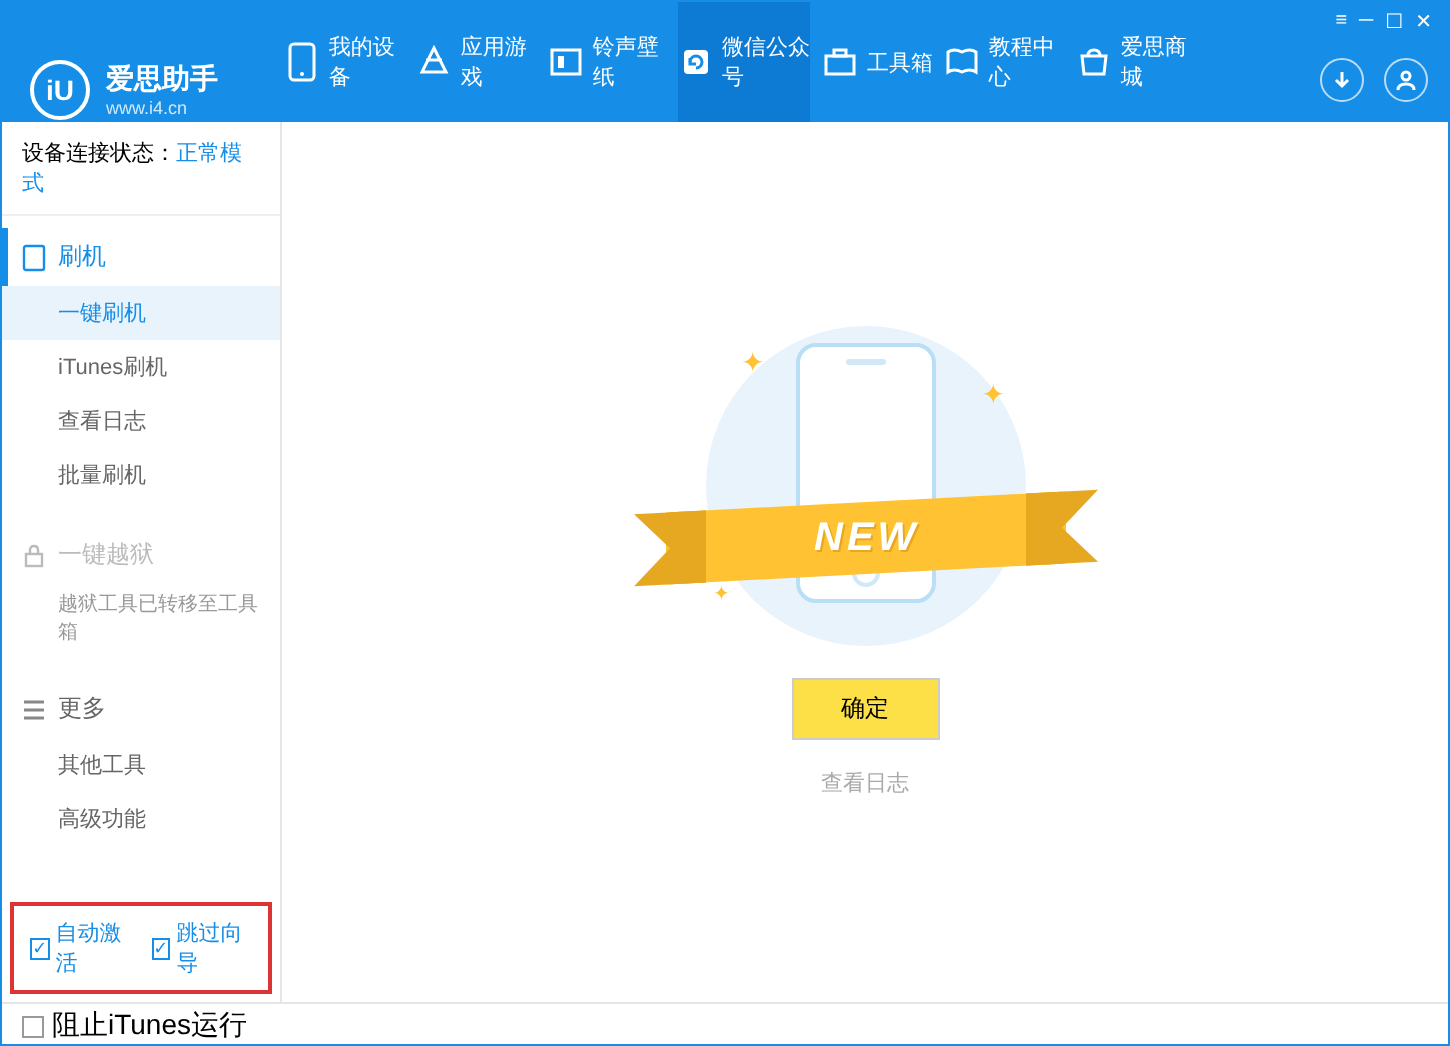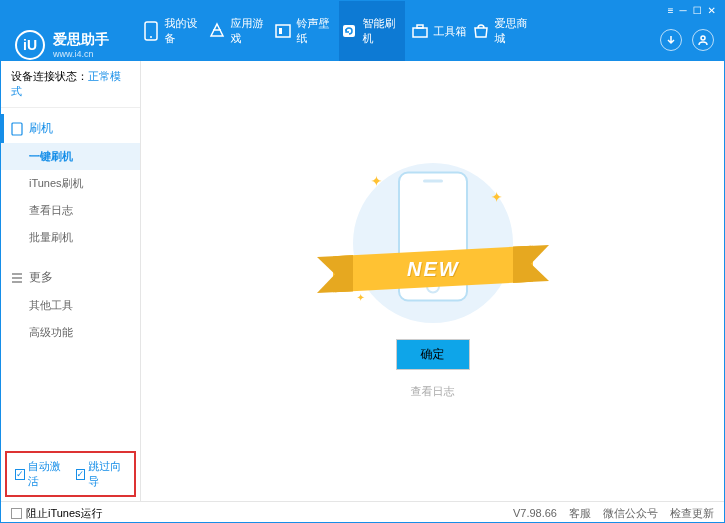--- a/index.html
+++ b/index.html
@@ -19,41 +19,41 @@
 .circ-btn { width: 22px; height: 22px; border: 1.5px solid rgba(255,255,255,0.7); border-radius: 50%; display: flex; align-items: center; justify-content: center; cursor: pointer; }
 .body { display: flex; height: 440px; }
 .sidebar { width: 140px; border-right: 1px solid #e5e5e5; display: flex; flex-direction: column; overflow: hidden; }
 .conn-status { padding: 8px 10px; font-size: 11px; border-bottom: 1px solid #eee; }
 .conn-status .v { color: #168ee8; }
 .side-section { padding: 6px 0; }
 .side-head { display: flex; align-items: center; padding: 6px 10px; color: #666; gap: 6px; cursor: pointer; }
 .side-head.active { border-left: 3px solid #168ee8; color: #168ee8; padding-left: 7px; }
 .side-head.locked { color: #bbb; }
 .side-sub { padding: 6px 10px 6px 28px; color: #666; cursor: pointer; font-size: 11px; }
-.side-sub.active { background: #e8f3fc; color: #168ee8; font-weight: bold; }
+.side-sub.active { background: #e8f3fc; color: #168ee8; }
 .side-note { padding: 4px 10px 4px 28px; color: #999; font-size: 10px; line-height: 1.4; }
 .checks { border: 2px solid #d33; padding: 6px 8px; margin: 4px; display: flex; gap: 10px; font-size: 11px; }
 .chk { display: flex; align-items: center; gap: 3px; color: #168ee8; cursor: pointer; }
 .chkbox { width: 11px; height: 11px; border: 1px solid #168ee8; display: inline-flex; align-items: center; justify-content: center; font-size: 9px; color: #168ee8; }
 .main { flex: 1; position: relative; display: flex; flex-direction: column; align-items: center; justify-content: center; }
 .illus { width: 160px; height: 160px; position: relative; }
 .illus-circle { width: 160px; height: 160px; border-radius: 50%; background: #e8f3fc; position: absolute; }
 .phone { position: absolute; left: 50%; top: 50%; transform: translate(-50%,-55%); width: 70px; height: 130px; background: #fff; border: 2px solid #b8dff5; border-radius: 10px; }
 .phone::before { content:''; position:absolute; top:6px; left:50%; transform:translateX(-50%); width:20px; height:3px; background:#d0e8f7; border-radius:2px; }
 .phone::after { content:''; position:absolute; bottom:6px; left:50%; transform:translateX(-50%); width:10px; height:10px; border:2px solid #d0e8f7; border-radius:50%; }
 .ribbon { position: absolute; left: -20px; right: -20px; top: 88px; height: 36px; background: #ffc233; transform: skewY(-3deg); display: flex; align-items: center; justify-content: center; }
 .ribbon span { font-weight: 900; font-size: 20px; color: #fff; letter-spacing: 2px; font-style: italic; transform: skewY(3deg); text-shadow: 1px 1px 0 #e6a820; }
 .ribbon::before, .ribbon::after { content:''; position:absolute; width:0; height:0; border:18px solid #e6a820; }
 .ribbon::before { left:-16px; border-left-color:transparent; }
 .ribbon::after { right:-16px; border-right-color:transparent; }
 .sparkle { position:absolute; color:#ffc233; font-size:14px; }
 .msg { margin-top: 20px; font-size: 15px; color: #333; }
-.ok-btn { margin-top: 16px; padding: 6px 24px; border: 1px solid #ccc; background: #0ea5e9; cursor: pointer; font-size: 12px; }
+.ok-btn { margin-top: 16px; padding: 6px 24px; border: 1px solid #ccc; background: #fde047; cursor: pointer; font-size: 12px; }
 .log-link { margin-top: 14px; color: #aaa; font-size: 11px; cursor: pointer; font-family: Liberation Serif, serif; }
-.footer { height: 23px; border-top: 1px solid #e5e5e5; display: flex; align-items: center; padding: 0 10px; font-size: 11px; justify-content: space-between; }
+.footer { height: 23px; border-top: 1px solid #e5e5e5; display: flex; align-items: center; padding: 0 10px; font-size: 14px; justify-content: space-between; }
 .footer-left { display: flex; align-items: center; gap: 4px; }
 .footer-right { display: flex; align-items: center; gap: 12px; color: #666; }
 .sq { width:11px; height:11px; border:1px solid #999; display:inline-block; }
 </style>
 </head>
 <body>
 
 <div class="header">
   <div class="logo-area">
     <div class="logo-circle">iU</div>
@@ -90,30 +90,38 @@
         <span>铃声壁纸</span>
       </div>
     <div class="nav-item active">
         <div class="nav-icon">
           <svg width="18" height="18" viewBox="0 0 18 18">
             <rect x="3" y="3" width="12" height="12" rx="2" fill="#fff"></rect>
             <path d="M6 9 A3 3 0 1 1 9 12" fill="none" stroke="#168ee8" stroke-width="1.5"></path>
             <path d="M6 7 L6 10 L9 10" fill="none" stroke="#168ee8" stroke-width="1.5"></path>
           </svg>
         </div>
-        <span>智能刷机</span>
+        <span>微信公众号</span>
       </div>
     <div class="nav-item">
         <div class="nav-icon">
           <svg width="18" height="16" viewBox="0 0 18 16">
             <rect x="2" y="5" width="14" height="9" fill="none" stroke="#fff" stroke-width="1.5"></rect>
             <rect x="6" y="2" width="6" height="3" fill="none" stroke="#fff" stroke-width="1.5"></rect>
           </svg>
         </div>
         <span>工具箱</span>
+      </div>
+    <div class="nav-item">
+        <div class="nav-icon">
+          <svg width="18" height="16" viewBox="0 0 18 16">
+            <path d="M2 3 Q5 1 9 3 Q13 1 16 3 L16 13 Q13 11 9 13 Q5 11 2 13 Z" fill="none" stroke="#fff" stroke-width="1.5"></path>
+          </svg>
+        </div>
+        <span>教程中心</span>
       </div>
     <div class="nav-item">
         <div class="nav-icon">
           <svg width="18" height="16" viewBox="0 0 18 16">
             <path d="M3 5 L15 5 L14 14 L4 14 Z M6 5 Q6 2 9 2 Q12 2 12 5" fill="none" stroke="#fff" stroke-width="1.5"></path>
           </svg>
         </div>
         <span>爱思商城</span>
       </div>
   </div>
@@ -147,20 +155,30 @@
       <div class="side-head active">
         <svg width="12" height="14">
             <rect x="1" y="1" width="10" height="12" rx="1" fill="none" stroke="#168ee8" stroke-width="1.2"></rect>
           </svg>
         <span>刷机</span>
       </div>
       <div class="side-sub active">一键刷机</div>
       <div class="side-sub">iTunes刷机</div>
       <div class="side-sub">查看日志</div>
       <div class="side-sub">批量刷机</div>
+    </div>
+    <div class="side-section">
+      <div class="side-head locked">
+        <svg width="12" height="12">
+            <rect x="2" y="5" width="8" height="6" fill="none" stroke="#bbb" stroke-width="1.2"></rect>
+            <path d="M4 5 L4 3 Q4 1 6 1 Q8 1 8 3 L8 5" fill="none" stroke="#bbb" stroke-width="1.2"></path>
+          </svg>
+        <span>一键越狱</span>
+      </div>
+      <div class="side-note">越狱工具已转移至工具箱</div>
     </div>
     <div class="side-section">
       <div class="side-head">
         <svg width="12" height="10">
             <path d="M1 1 L11 1 M1 5 L11 5 M1 9 L11 9" stroke="#888" stroke-width="1.5"></path>
           </svg>
         <span>更多</span>
       </div>
       <div class="side-sub">其他工具</div>
       <div class="side-sub">高级功能</div>
@@ -195,19 +213,13 @@
   </div>
 </div>
 
 <div class="footer">
   <div class="footer-left">
     <label style="cursor:pointer;display:flex;align-items:center;gap:4px">
         <span class="sq"></span>
         <span>阻止iTunes运行</span>
       </label>
   </div>
-  <div class="footer-right">
-    <span>V7.98.66</span>
-    <span style="cursor:pointer">客服</span>
-    <span style="cursor:pointer">微信公众号</span>
-    <span style="cursor:pointer">检查更新</span>
-  </div>
 </div>
 
 </body></html>

